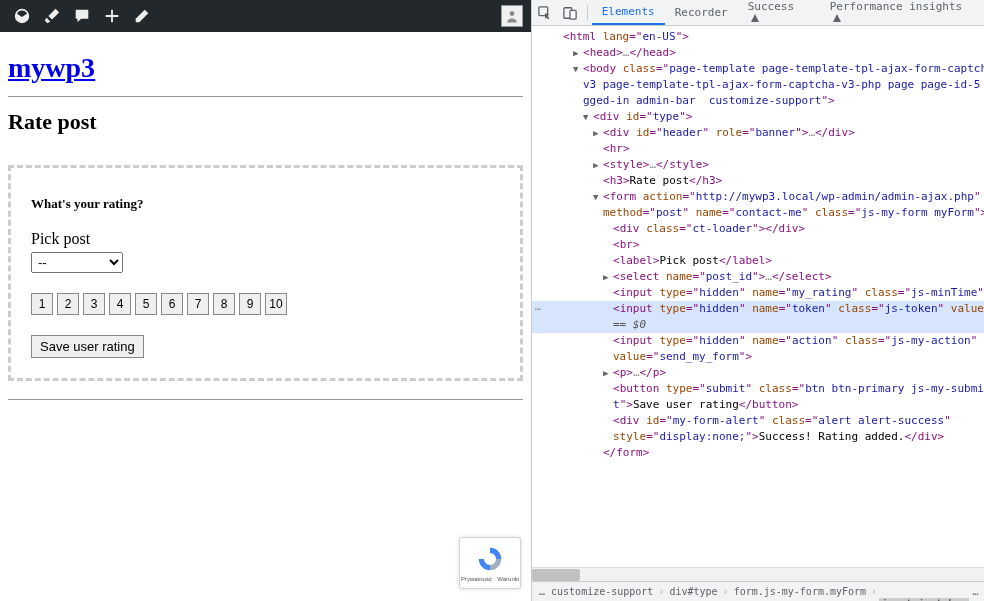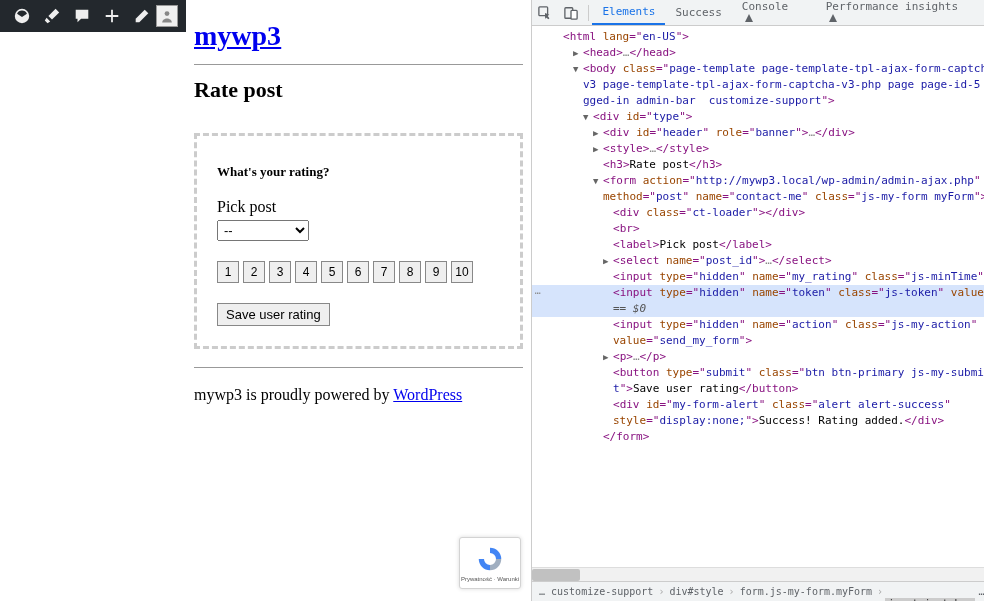--- a/index.html
+++ b/index.html
@@ -1,19 +1,19 @@
 <!DOCTYPE html>
 <html><head>
   <meta charset="utf-8">
   <style>
     * { margin: 0; padding: 0; box-sizing: border-box; }
     body { font-family: Arial, sans-serif; display: flex; width: 984px; height: 601px; overflow: hidden; }
     
     
-    .site-panel { width: 532px; background: #fff; border-right: 1px solid #ccc; display: flex; }
+    .site-panel { width: 532px; background: #fff; border-right: 1px solid #ccc; display: flex; flex-direction: column; }
     
     
     .admin-bar { height: 32px; background: #23282d; display: flex; align-items: center; padding: 0 8px; }
     .admin-bar-left { display: flex; gap: 2px; }
     .admin-icon { color: #a0a5aa; width: 28px; height: 26px; display: flex; align-items: center; justify-content: center; cursor: pointer; }
     .admin-icon svg { width: 18px; height: 18px; fill: #eee; }
     .admin-bar-right { margin-left: auto; }
     .avatar { width: 22px; height: 22px; background: #f0f0f0; border: 1px solid #999; display: flex; align-items: center; justify-content: center; }
     .avatar svg { width: 16px; height: 16px; fill: #888; }
     
@@ -140,21 +140,20 @@
         <div class="rating-btn">6</div>
         <div class="rating-btn">7</div>
         <div class="rating-btn">8</div>
         <div class="rating-btn">9</div>
         <div class="rating-btn">10</div>
       </div>
       <button class="save-btn">Save user rating</button>
     </div>
 
     <hr class="site-hr">
-    <p class="footer-text"><span>mywp3 is proudly powered by </span><a href="#">WordPress</a></p>
 
     <div class="recaptcha">
       <div class="recaptcha-spin">
         <svg viewBox="0 0 40 40">
             <path d="M20 5 A15 15 0 0 1 35 20 L28 20 A8 8 0 0 0 20 12 Z" fill="#4285f4"></path>
             <path d="M35 20 A15 15 0 0 1 20 35 L20 28 A8 8 0 0 0 28 20 Z" fill="#a0aec0"></path>
             <path d="M20 35 A15 15 0 0 1 5 20 L12 20 A8 8 0 0 0 20 28 Z" fill="#4285f4"></path>
           </svg>
       </div>
       <div class="recaptcha-text">Prywatność · Warunki</div>
@@ -172,38 +171,39 @@
       </div>
     <div class="dt-inspect-btn">
         <svg viewBox="0 0 16 16">
           <rect x="1" y="2" width="9" height="12" rx="1"></rect>
           <rect x="8" y="5" width="7" height="10" rx="1" fill="#fff"></rect>
         </svg>
       </div>
     <div style="width:1px;height:16px;background:#ccc;margin:0 4px"></div>
     <div class="dt-tabs">
       <div class="dt-tab active">Elements</div>
-      <div class="dt-tab">Success</div>
-      <div class="dt-tab"><span>Console</span> <svg class="dt-chev" viewBox="0 0 10 10">
+      <div class="dt-tab">Recorder</div>
+      <div class="dt-tab"><span>Success</span> <svg class="dt-chev" viewBox="0 0 10 10">
             <path d="M5 1 L9 9 L1 9 Z" fill="#5f6368"></path>
           </svg></div>
       <div class="dt-tab"><span>Performance insights</span> <svg class="dt-chev" viewBox="0 0 10 10">
             <path d="M5 1 L9 9 L1 9 Z" fill="#5f6368"></path>
           </svg></div>
     </div>
   </div>
 
   <div class="dt-tree">
     <div class="tree-line"><span class="tree-gutter"></span><span class="tree-indent" style="width:10px"></span><span class="punct">&lt;</span><span class="tag">html</span> <span class="attr-name">lang</span><span class="punct">="</span><span class="attr-val">en-US</span><span class="punct">"&gt;</span></div>
     <div class="tree-line"><span class="tree-gutter"></span><span class="tree-indent" style="width:20px"></span><span class="disclosure">▶</span><span class="punct">&lt;</span><span class="tag">head</span><span class="punct">&gt;</span><span class="ellipsis">…</span><span class="punct">&lt;/</span><span class="tag">head</span><span class="punct">&gt;</span></div>
     <div class="tree-line"><span class="tree-gutter"></span><span class="tree-indent" style="width:20px"></span><span class="disclosure">▼</span><span class="punct">&lt;</span><span class="tag">body</span> <span class="attr-name">class</span><span class="punct">="</span><span class="attr-val">page-template page-template-tpl-ajax-form-captcha-</span></div>
     <div class="tree-line"><span class="tree-gutter"></span><span class="tree-indent" style="width:30px"></span><span class="attr-val">v3 page-template-tpl-ajax-form-captcha-v3-php page page-id-5 lo</span></div>
     <div class="tree-line"><span class="tree-gutter"></span><span class="tree-indent" style="width:30px"></span><span class="attr-val">gged-in admin-bar&nbsp;&nbsp;customize-support</span><span class="punct">"&gt;</span></div>
     <div class="tree-line"><span class="tree-gutter"></span><span class="tree-indent" style="width:30px"></span><span class="disclosure">▼</span><span class="punct">&lt;</span><span class="tag">div</span> <span class="attr-name">id</span><span class="punct">="</span><span class="attr-val">type</span><span class="punct">"&gt;</span></div>
     <div class="tree-line"><span class="tree-gutter"></span><span class="tree-indent" style="width:40px"></span><span class="disclosure">▶</span><span class="punct">&lt;</span><span class="tag">div</span> <span class="attr-name">id</span><span class="punct">="</span><span class="attr-val">header</span><span class="punct">"</span> <span class="attr-name">role</span><span class="punct">="</span><span class="attr-val">banner</span><span class="punct">"&gt;</span><span class="ellipsis">…</span><span class="punct">&lt;/</span><span class="tag">div</span><span class="punct">&gt;</span></div>
+    <div class="tree-line"><span class="tree-gutter"></span><span class="tree-indent" style="width:50px"></span><span class="punct">&lt;</span><span class="tag">hr</span><span class="punct">&gt;</span></div>
     <div class="tree-line"><span class="tree-gutter"></span><span class="tree-indent" style="width:40px"></span><span class="disclosure">▶</span><span class="punct">&lt;</span><span class="tag">style</span><span class="punct">&gt;</span><span class="ellipsis">…</span><span class="punct">&lt;/</span><span class="tag">style</span><span class="punct">&gt;</span></div>
     <div class="tree-line"><span class="tree-gutter"></span><span class="tree-indent" style="width:50px"></span><span class="punct">&lt;</span><span class="tag">h3</span><span class="punct">&gt;</span><span class="text-node">Rate post</span><span class="punct">&lt;/</span><span class="tag">h3</span><span class="punct">&gt;</span></div>
     <div class="tree-line"><span class="tree-gutter"></span><span class="tree-indent" style="width:40px"></span><span class="disclosure">▼</span><span class="punct">&lt;</span><span class="tag">form</span> <span class="attr-name">action</span><span class="punct">="</span><span class="attr-val">http://mywp3.local/wp-admin/admin-ajax.php</span><span class="punct">"</span></div>
     <div class="tree-line"><span class="tree-gutter"></span><span class="tree-indent" style="width:50px"></span><span class="attr-name">method</span><span class="punct">="</span><span class="attr-val">post</span><span class="punct">"</span> <span class="attr-name">name</span><span class="punct">="</span><span class="attr-val">contact-me</span><span class="punct">"</span> <span class="attr-name">class</span><span class="punct">="</span><span class="attr-val">js-my-form myForm</span><span class="punct">"&gt;</span></div>
     <div class="tree-line"><span class="tree-gutter"></span><span class="tree-indent" style="width:60px"></span><span class="punct">&lt;</span><span class="tag">div</span> <span class="attr-name">class</span><span class="punct">="</span><span class="attr-val">ct-loader</span><span class="punct">"&gt;&lt;/</span><span class="tag">div</span><span class="punct">&gt;</span></div>
     <div class="tree-line"><span class="tree-gutter"></span><span class="tree-indent" style="width:60px"></span><span class="punct">&lt;</span><span class="tag">br</span><span class="punct">&gt;</span></div>
     <div class="tree-line"><span class="tree-gutter"></span><span class="tree-indent" style="width:60px"></span><span class="punct">&lt;</span><span class="tag">label</span><span class="punct">&gt;</span><span class="text-node">Pick post</span><span class="punct">&lt;/</span><span class="tag">label</span><span class="punct">&gt;</span></div>
     <div class="tree-line"><span class="tree-gutter"></span><span class="tree-indent" style="width:50px"></span><span class="disclosure">▶</span><span class="punct">&lt;</span><span class="tag">select</span> <span class="attr-name">name</span><span class="punct">="</span><span class="attr-val">post_id</span><span class="punct">"&gt;</span><span class="ellipsis">…</span><span class="punct">&lt;/</span><span class="tag">select</span><span class="punct">&gt;</span></div>
     <div class="tree-line"><span class="tree-gutter"></span><span class="tree-indent" style="width:60px"></span><span class="punct">&lt;</span><span class="tag">input</span> <span class="attr-name">type</span><span class="punct">="</span><span class="attr-val">hidden</span><span class="punct">"</span> <span class="attr-name">name</span><span class="punct">="</span><span class="attr-val">my_rating</span><span class="punct">"</span> <span class="attr-name">class</span><span class="punct">="</span><span class="attr-val">js-minTime</span><span class="punct">"</span></div>
     <div class="tree-line selected"><span class="tree-gutter">⋯</span><span class="tree-indent" style="width:60px"></span><span class="punct">&lt;</span><span class="tag">input</span> <span class="attr-name">type</span><span class="punct">="</span><span class="attr-val">hidden</span><span class="punct">"</span> <span class="attr-name">name</span><span class="punct">="</span><span class="attr-val">token</span><span class="punct">"</span> <span class="attr-name">class</span><span class="punct">="</span><span class="attr-val">js-token</span><span class="punct">"</span> <span class="attr-name">value</span><span class="punct">&gt;</span></div>
@@ -221,20 +221,20 @@
   <div class="dt-scroll-h">
     <div class="dt-scroll-track">
         <div class="dt-scroll-thumb"></div>
       </div>
   </div>
 
   <div class="dt-crumb">
     <span>…</span>
     <span>customize-support</span>
       <span class="sep">›</span>
-    <span>div#style</span>
+    <span>div#type</span>
       <span class="sep">›</span>
     <span>form.js-my-form.myForm</span>
       <span class="sep">›</span>
     <span class="active-crumb">input.js-token</span>
     <span style="margin-left:auto">…</span>
   </div>
 </div>
 
 </body></html>

